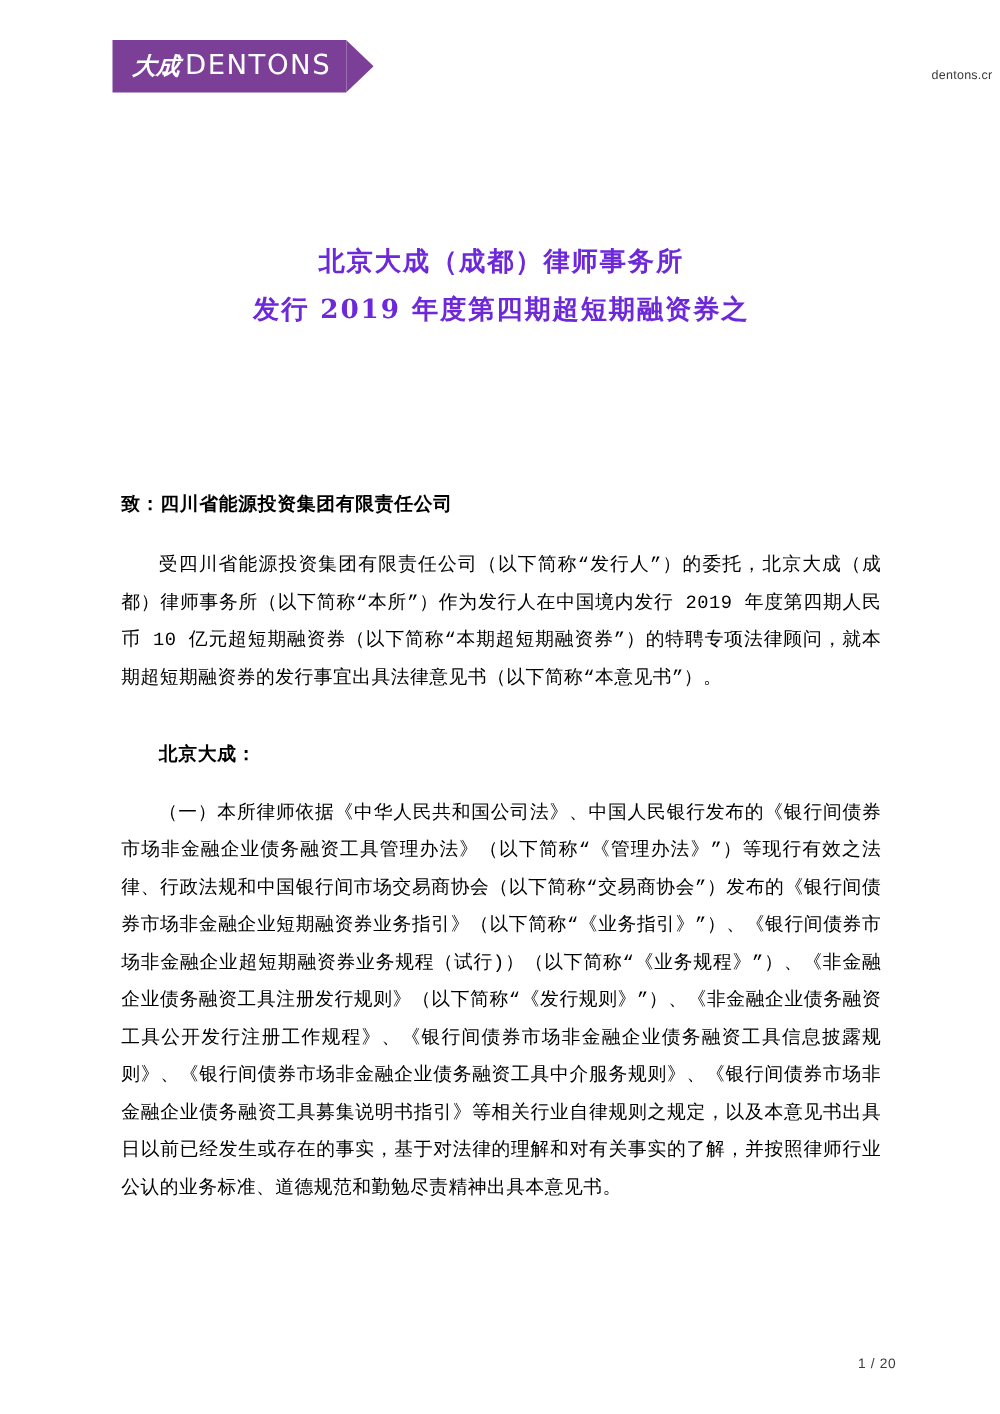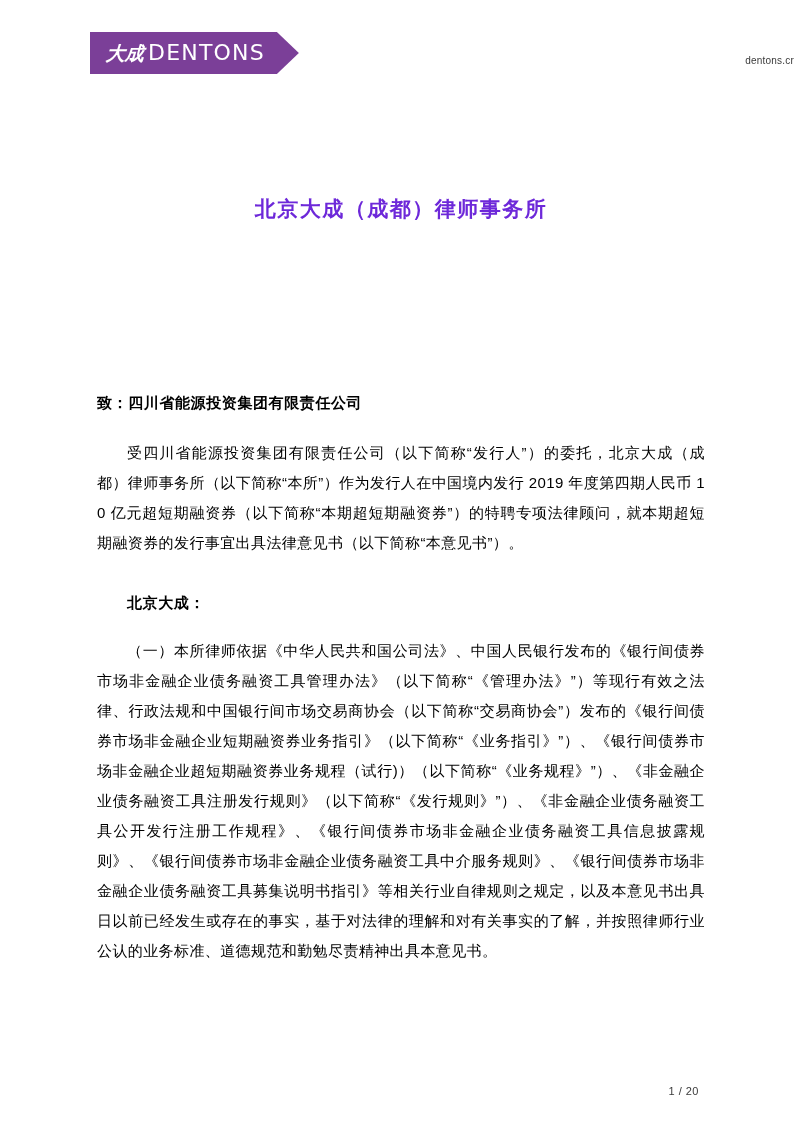--- a/index.html
+++ b/index.html
@@ -121,21 +121,21 @@
     font-family: "DejaVu Serif", "Liberation Serif", serif;
     font-weight: 700;
     font-size: 15px;
     line-height: 30px;
     letter-spacing: 0.6px;
     margin-bottom: 20px;
   }
 
   p.para {
     margin: 0 0 0 0;
-    font-family: Liberation Sans, sans-serif;
+    font-family: Liberation Mono, monospace;
     font-size: 15px;
     line-height: 30px;
     letter-spacing: 0.4px;
     text-align: justify;
     text-justify: inter-ideograph;
     text-indent: 2em;
     word-break: break-all;
   }
 
   .section-heading {
@@ -151,21 +151,21 @@
   
   .footer {
     position: absolute;
     left: 0;
     bottom: 34px;
     width: 800px;
   }
 
   .page-number {
     position: absolute;
-    right: 101px;
+    right: 83px;
     bottom: 0;
     font-family: "Liberation Sans", sans-serif;
     font-size: 11px;
     color: #3a3a3a;
     letter-spacing: 0.5px;
   }
 </style>
 </head>
 <body>
 
@@ -177,20 +177,21 @@
         <span class="logo-cn">大成</span>
         <span class="logo-en">DENTONS</span>
       </div>
       <div class="logo-point"></div>
     </div>
     <div class="header-url">dentons.cr</div>
   </div>
 
   <div class="title-block">
     <div class="title-line">北京大成（成都）律师事务所</div>
+    <div class="title-line">发行 2019 年度第四期超短期融资券之</div>
   </div>
 
   <div class="body-block">
     <div class="addressee">致：四川省能源投资集团有限责任公司</div>
     <p class="para">受四川省能源投资集团有限责任公司（以下简称“发行人”）的委托，北京大成（成都）律师事务所（以下简称“本所”）作为发行人在中国境内发行 2019 年度第四期人民币 10 亿元超短期融资券（以下简称“本期超短期融资券”）的特聘专项法律顾问，就本期超短期融资券的发行事宜出具法律意见书（以下简称“本意见书”）。</p>
     <div class="section-heading">北京大成：</div>
     <p class="para">（一）本所律师依据《中华人民共和国公司法》、中国人民银行发布的《银行间债券市场非金融企业债务融资工具管理办法》（以下简称“《管理办法》”）等现行有效之法律、行政法规和中国银行间市场交易商协会（以下简称“交易商协会”）发布的《银行间债券市场非金融企业短期融资券业务指引》（以下简称“《业务指引》”）、《银行间债券市场非金融企业超短期融资券业务规程（试行)）（以下简称“《业务规程》”）、《非金融企业债务融资工具注册发行规则》（以下简称“《发行规则》”）、《非金融企业债务融资工具公开发行注册工作规程》、《银行间债券市场非金融企业债务融资工具信息披露规则》、《银行间债券市场非金融企业债务融资工具中介服务规则》、《银行间债券市场非金融企业债务融资工具募集说明书指引》等相关行业自律规则之规定，以及本意见书出具日以前已经发生或存在的事实，基于对法律的理解和对有关事实的了解，并按照律师行业公认的业务标准、道德规范和勤勉尽责精神出具本意见书。</p>
   </div>
 
   <div class="footer">

